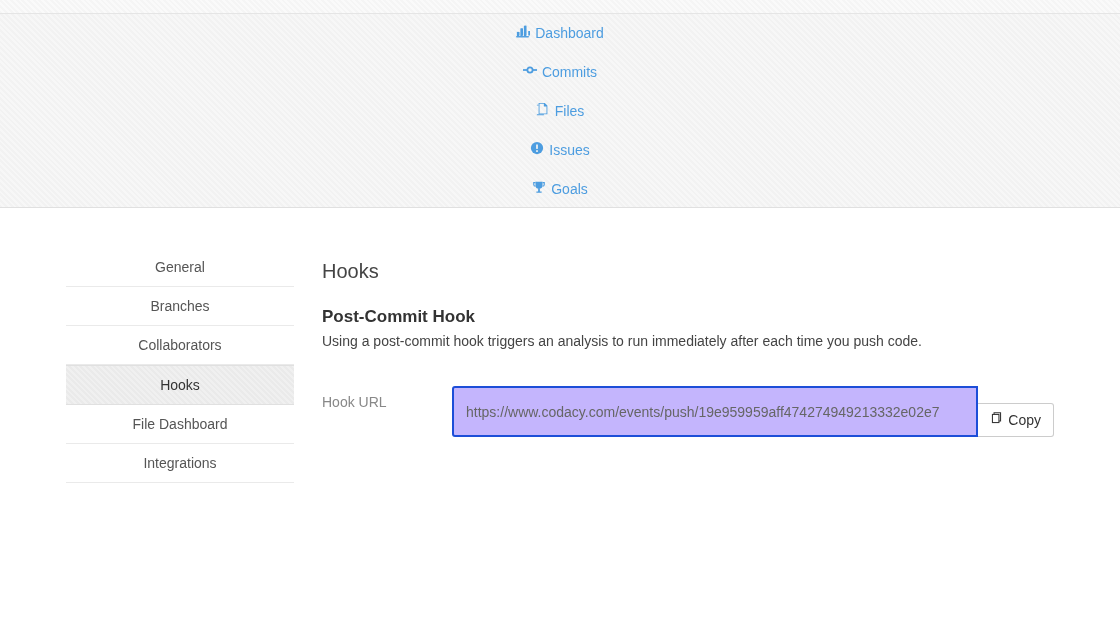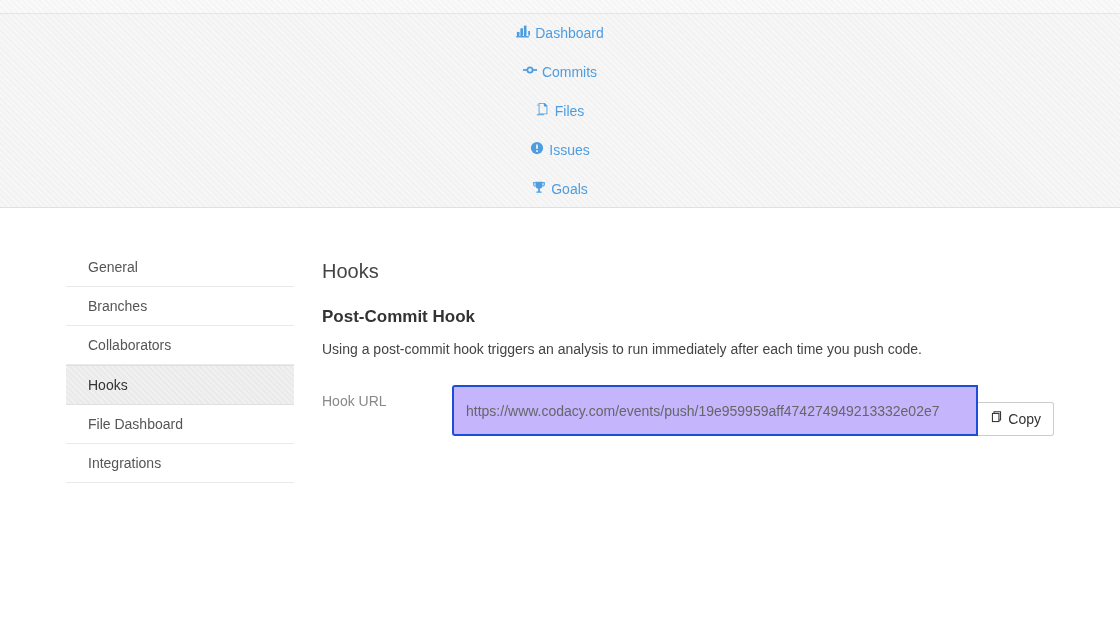--- a/index.html
+++ b/index.html
@@ -49,20 +49,21 @@
       width: 228px;
       flex-shrink: 0;
     }
     .sidebar-item {
       display: block;
       padding: 11px 22px;
       font-size: 14px;
       color: #555;
       border-bottom: 1px solid #eaeaea;
       cursor: pointer;
+      text-align: center;
     }
     .sidebar-item.active {
       background: repeating-linear-gradient(45deg, #eaeaea, #eaeaea 2px, #f0f0f0 2px, #f0f0f0 4px);
       border-top: 1px solid #e0e0e0;
       border-bottom: 1px solid #e0e0e0;
       color: #333;
     }
     .main-content {
       flex: 1;
       padding-top: 12px;
@@ -70,27 +71,27 @@
     .page-title {
       font-size: 20px;
       font-weight: 500;
       color: #444;
       margin-bottom: 24px;
     }
     .section-title {
       font-size: 17px;
       font-weight: 600;
       color: #333;
-      margin-bottom: 12px;
+      margin-bottom: 4px;
     }
     .description {
       font-size: 14px;
       color: #444;
       line-height: 1.5;
-      margin-bottom: 25px;
+      margin-bottom: 34px;
     }
     .form-row {
       display: flex;
       align-items: flex-start;
       gap: 30px;
     }
     .form-label {
       font-size: 14px;
       color: #888;
       width: 100px;

